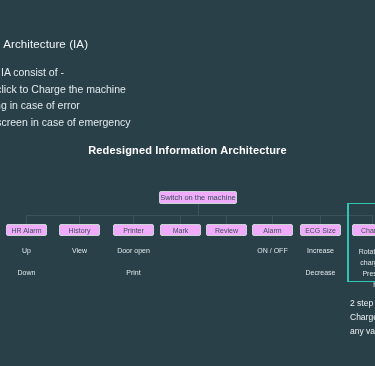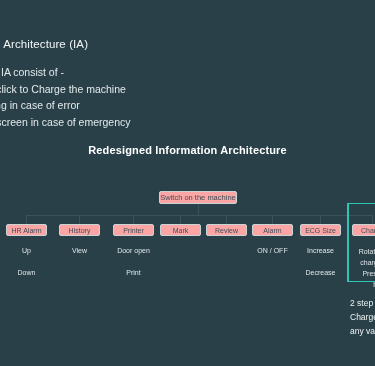--- a/index.html
+++ b/index.html
@@ -55,21 +55,21 @@
   #tree {
     position: absolute;
     left: 0;
     top: 0;
     width: 375px;
     height: 366px;
   }
   .node-box {
     position: absolute;
     box-sizing: border-box;
-    background: #fca5a5;
+    background: #f0abfc;
     border: 1px solid #c9d2d4;
     border-radius: 2px;
     color: #3c4f57;
     font-size: 7px;
     line-height: 11px;
     height: 12px;
     text-align: center;
     white-space: nowrap;
     overflow: hidden;
   }

